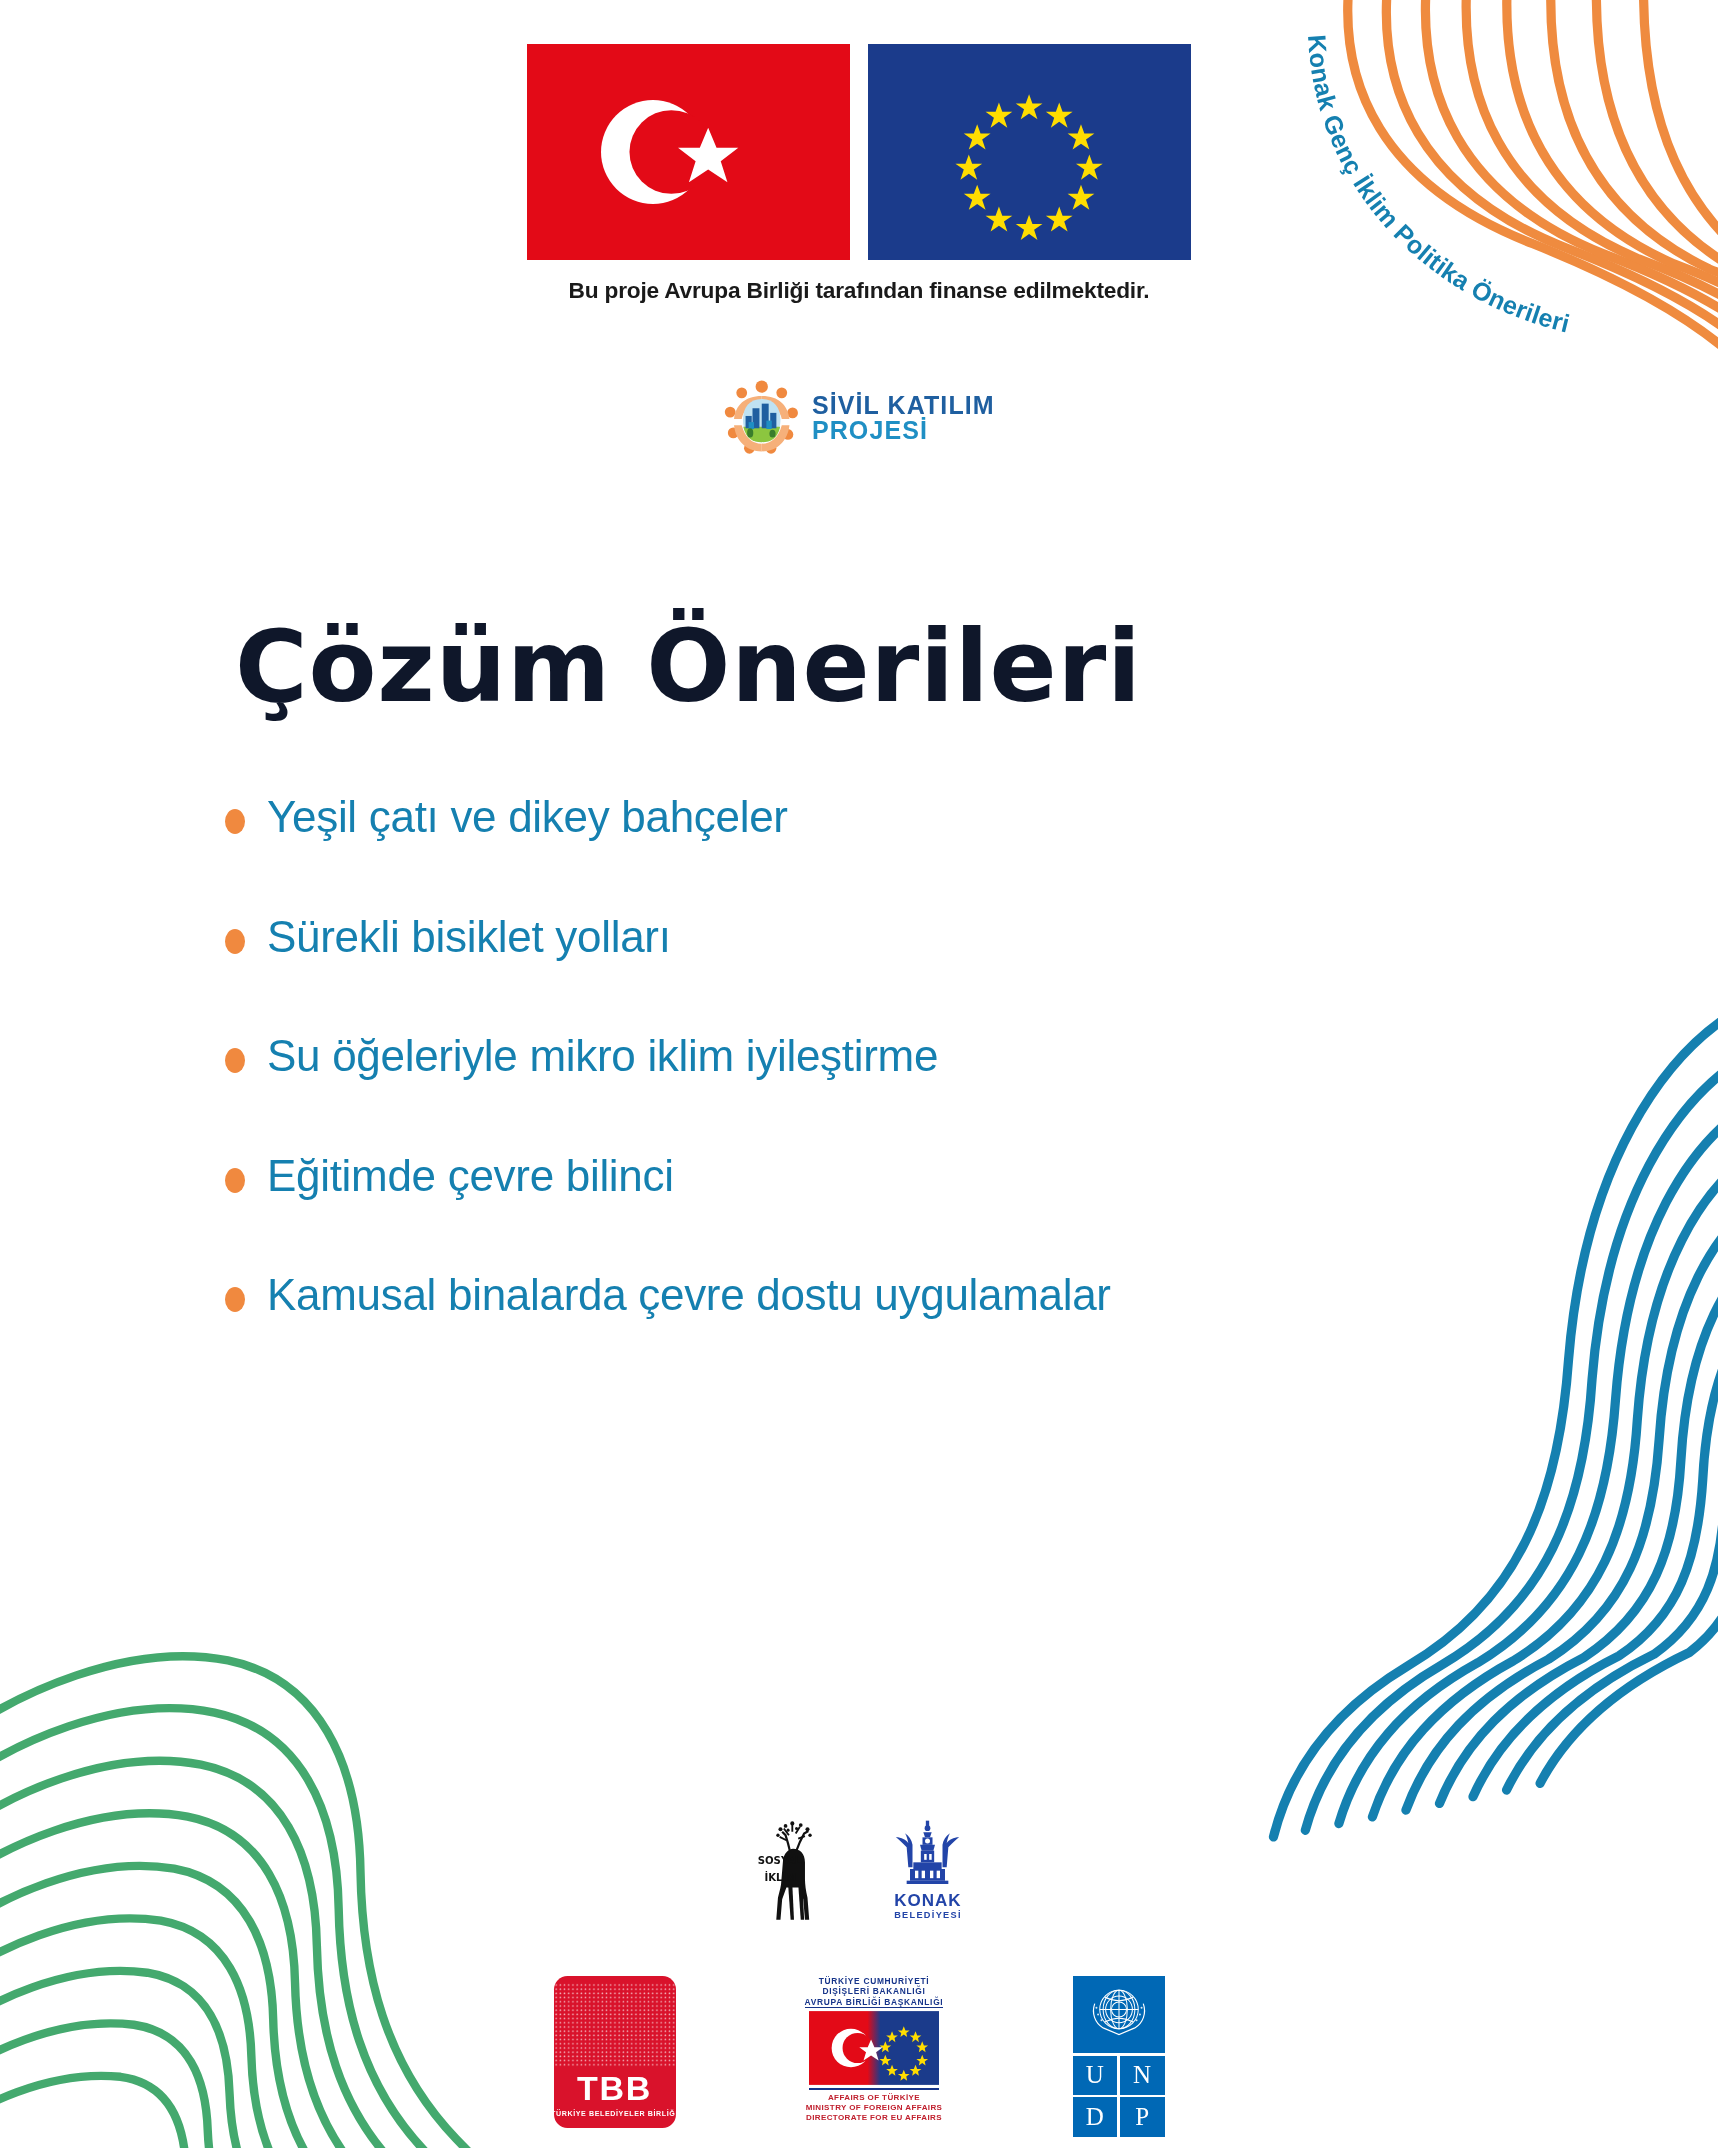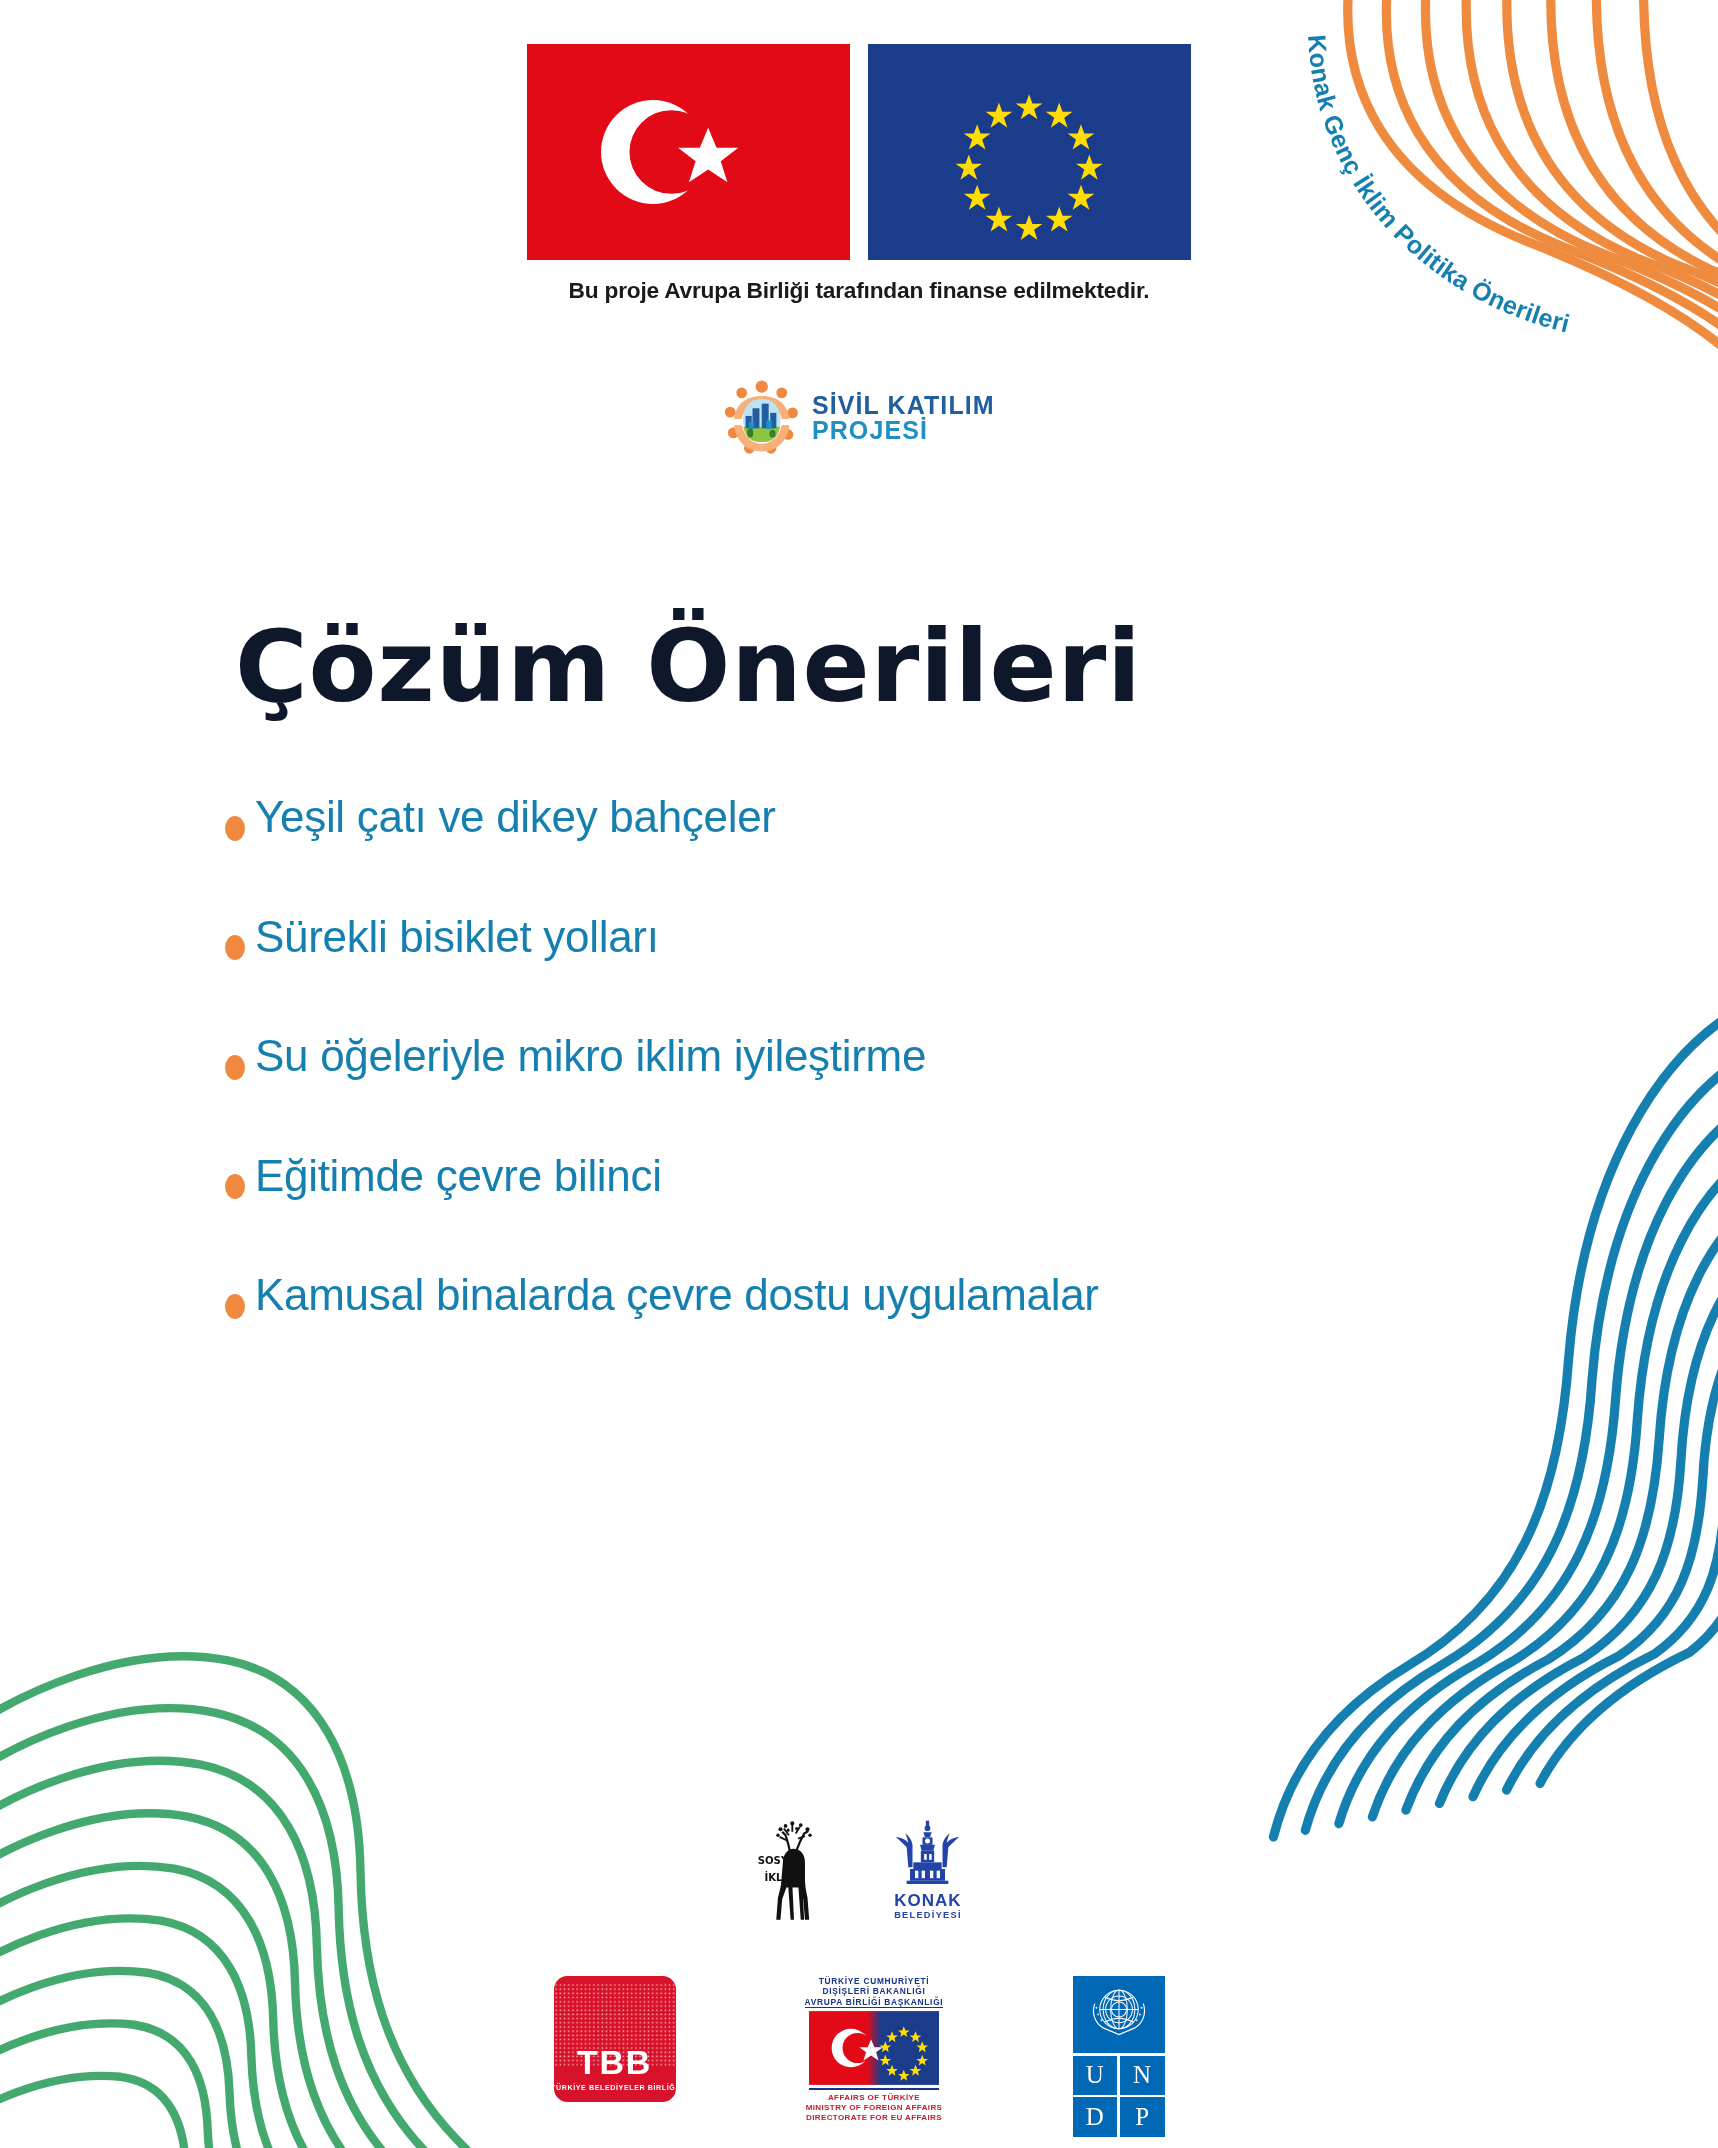--- a/index.html
+++ b/index.html
@@ -40,21 +40,21 @@
   .skp-l2{font-size:25px;font-weight:800;color:#1f8fc4;letter-spacing:1.1px;}
 
   
   .headline{position:absolute;top:617px;left:235px;
             font-family:"DejaVu Sans",sans-serif;
             font-size:99px;font-weight:700;color:#0f172a;
             letter-spacing:0.8px;line-height:1.0;white-space:nowrap;}
 
   
   .bullets{position:absolute;top:793px;left:225px;width:1259px;}
-  .bullet-row{display:flex;align-items:flex-end;gap:10px;margin-bottom:72px;}
+  .bullet-row{display:flex;align-items:center;gap:22px;margin-bottom:72px;}
   .bullet-dot{width:20px;height:25px;border-radius:50%;background:#f0893f;
               flex:none;margin-top:10px;}
   .bullet-text{font-size:44px;color:#1580b0;line-height:1.08;letter-spacing:-0.3px;}
 
   
   .closing{position:absolute;top:1406px;left:232px;}
   .closing-l1{font-size:42px;color:#1580b0;line-height:1.28;letter-spacing:-0.3px;}
   .closing-l2{font-size:44px;color:#1580b0;font-weight:700;line-height:1.28;
               letter-spacing:-0.4px;}
 
@@ -67,21 +67,21 @@
   .konak-name{font-size:17px;font-weight:800;color:#2244a8;letter-spacing:1px;
               line-height:1;margin-top:0.8px;}
   .konak-sub{font-size:9.2px;font-weight:700;color:#2244a8;letter-spacing:1.3px;
              line-height:1;margin-top:2.5px;}
 
   
   .donor-row{position:absolute;top:1976px;left:0;width:100%;
              display:flex;justify-content:center;align-items:flex-start;gap:119px;}
 
   
-  .tbb{width:122px;height:126px;border-radius:13.4px;background:#d9122b;
+  .tbb{width:122px;height:152px;border-radius:13.4px;background:#d9122b;
        position:relative;overflow:hidden;display:flex;flex-direction:column;
        align-items:center;justify-content:flex-end;padding-bottom:10px;box-sizing:border-box;}
   .tbb-globe{position:absolute;top:6.7px;left:0;width:100%;height:84px;}
   .tbb-word{font-size:34px;font-weight:800;color:#fff;letter-spacing:1.7px;
             line-height:1;z-index:2;}
   .tbb-sub{font-size:7.1px;font-weight:700;color:#fff;letter-spacing:0.6px;
            margin-top:5px;z-index:2;white-space:nowrap;}
 
   
   .mfa{width:159px;display:flex;flex-direction:column;align-items:center;}

